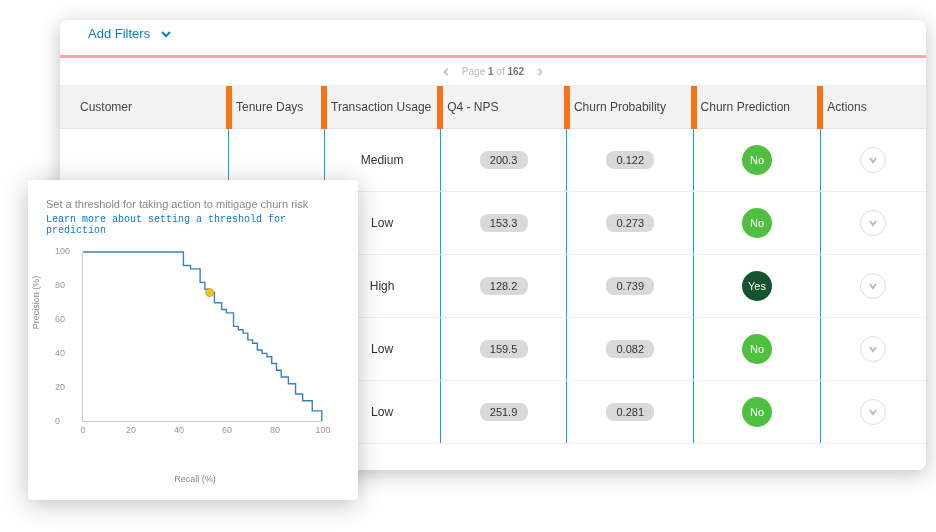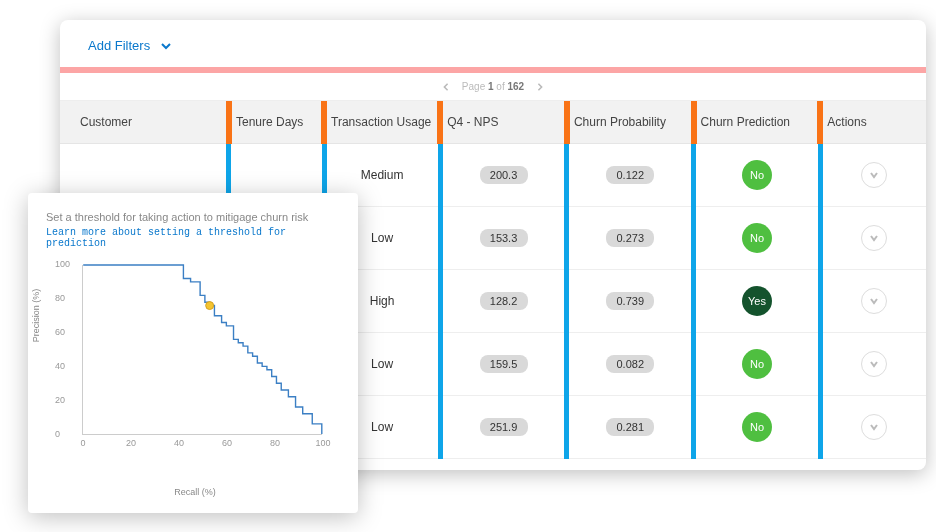--- a/index.html
+++ b/index.html
@@ -18,22 +18,22 @@
     height: 450px;
     background: #fff;
     border-radius: 8px;
     box-shadow: 0 4px 20px rgba(0,0,0,0.25);
     overflow: hidden;
   }
   .topbar {
     display: flex;
     justify-content: space-between;
     align-items: center;
-    padding: 18px 28px 14px 28px;
-    border-bottom: 6px solid #fca5a5;
+    padding: 6px 28px 14px 28px;
+    border-bottom: 3px solid #fca5a5;
   }
   .add-filters {
     color: #0a78cc;
     font-size: 13px;
     font-weight: 500;
     display: flex;
     align-items: center;
     gap: 10px;
     cursor: pointer;
   }
@@ -69,21 +69,21 @@
     border-bottom: 1px solid #e5e5e5;
     border-left: 6px solid #f97316;
     text-align: left;
   }
   table.grid th:first-child { border-left: none; text-align: left; padding-left: 20px; }
   table.grid td {
     font-size: 12px;
     color: #333;
     padding: 16px 4px;
     border-bottom: 1px solid #eee;
-    border-left: 5px solid #0ea5e9;
+    border-left: 1px solid #0ea5e9;
     text-align: center;
     background: #fff;
   }
   table.grid td:first-child { border-left: none; }
   .pill {
     display: inline-block;
     background: #d9d9d9;
     color: #333;
     font-size: 11px;
     padding: 3px 10px;
@@ -113,21 +113,20 @@
 
   
   .overlay-card {
     position: absolute;
     left: 28px; top: 180px;
     width: 330px; height: 320px;
     background: #fff;
     border-radius: 4px;
     box-shadow: 0 4px 24px rgba(0,0,0,0.25);
     padding: 18px 18px 12px 18px;
-    margin-top: 13px;
   }
   .overlay-card .subtitle {
     font-size: 11px;
     color: #888;
     margin-bottom: 4px;
   }
   .overlay-card .learn {
     font-size: 10px;
     color: #0a78cc;
     cursor: pointer;

